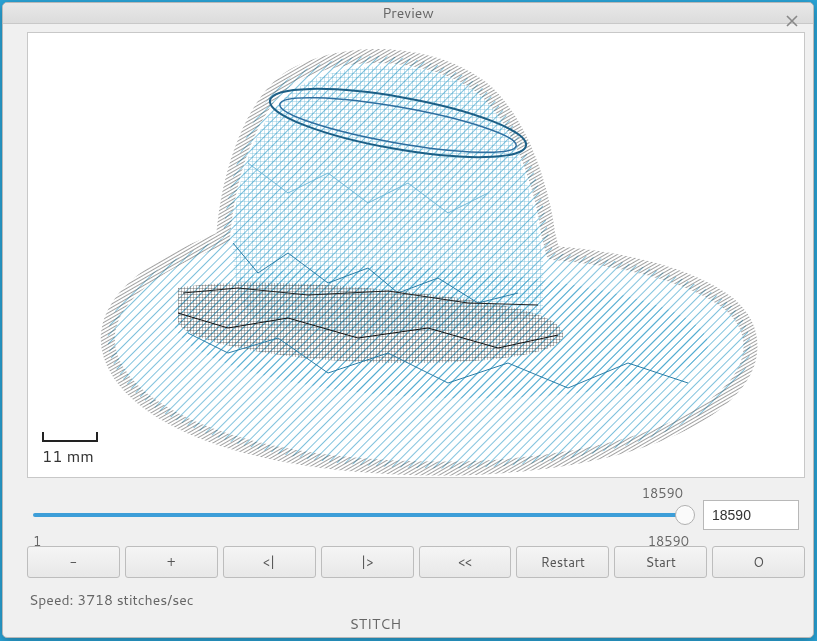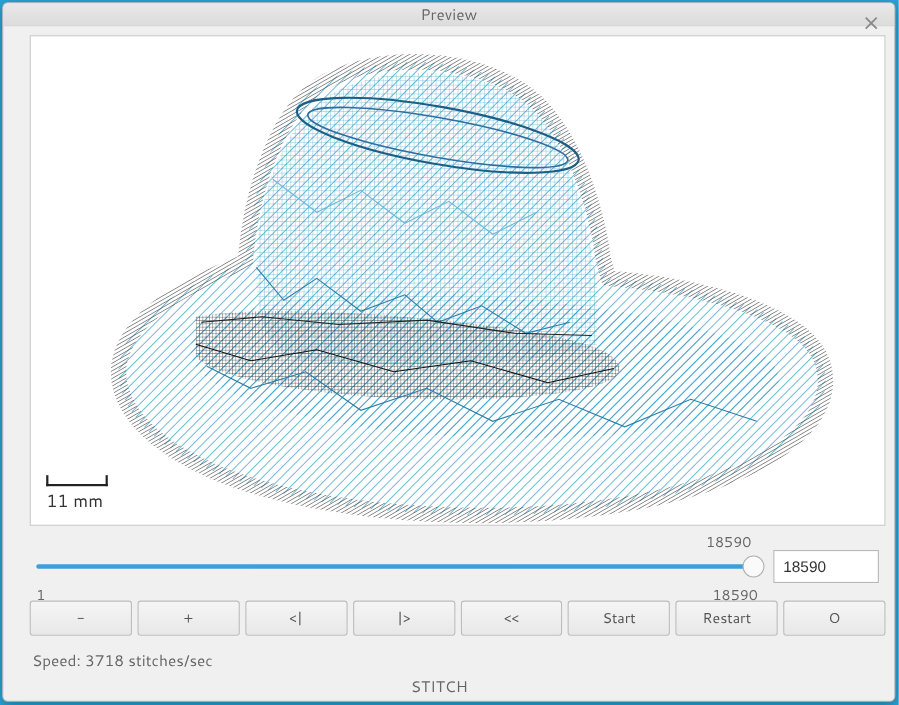--- a/index.html
+++ b/index.html
@@ -120,21 +120,21 @@
       height: 32px;
       background: linear-gradient(#f5f5f5, #e8e8e8);
       border: 1px solid #bdbdbd;
       border-radius: 3px;
       color: #555;
       font-size: 13px;
       display: flex; align-items: center; justify-content: center;
       cursor: pointer;
     }
     .statusbar {
-      display: flex; gap: 40px;
+      display: flex; gap: 16px;
       padding: 4px 2px 2px 2px;
       font-size: 14px; color: #666;
     }
     .status-mode { margin-left: 140px; margin-top: 24px; }
   </style>
 </head>
 <body>
 
 <div class="window">
   <div class="titlebar">
@@ -226,22 +226,22 @@
         <span>18590</span>
       </div>
     </div>
 
     <div class="button-row">
       <div class="btn">-</div>
       <div class="btn">+</div>
       <div class="btn">&lt;|</div>
       <div class="btn">|&gt;</div>
       <div class="btn">&lt;&lt;</div>
+      <div class="btn">Restart</div>
       <div class="btn">Start</div>
-      <div class="btn">Restart</div>
       <div class="btn">O</div>
     </div>
 
     <div class="statusbar">
       <span>Speed: 3718 stitches/sec</span>
       <span class="status-mode">STITCH</span>
     </div>
 
   </div>
 </div>

